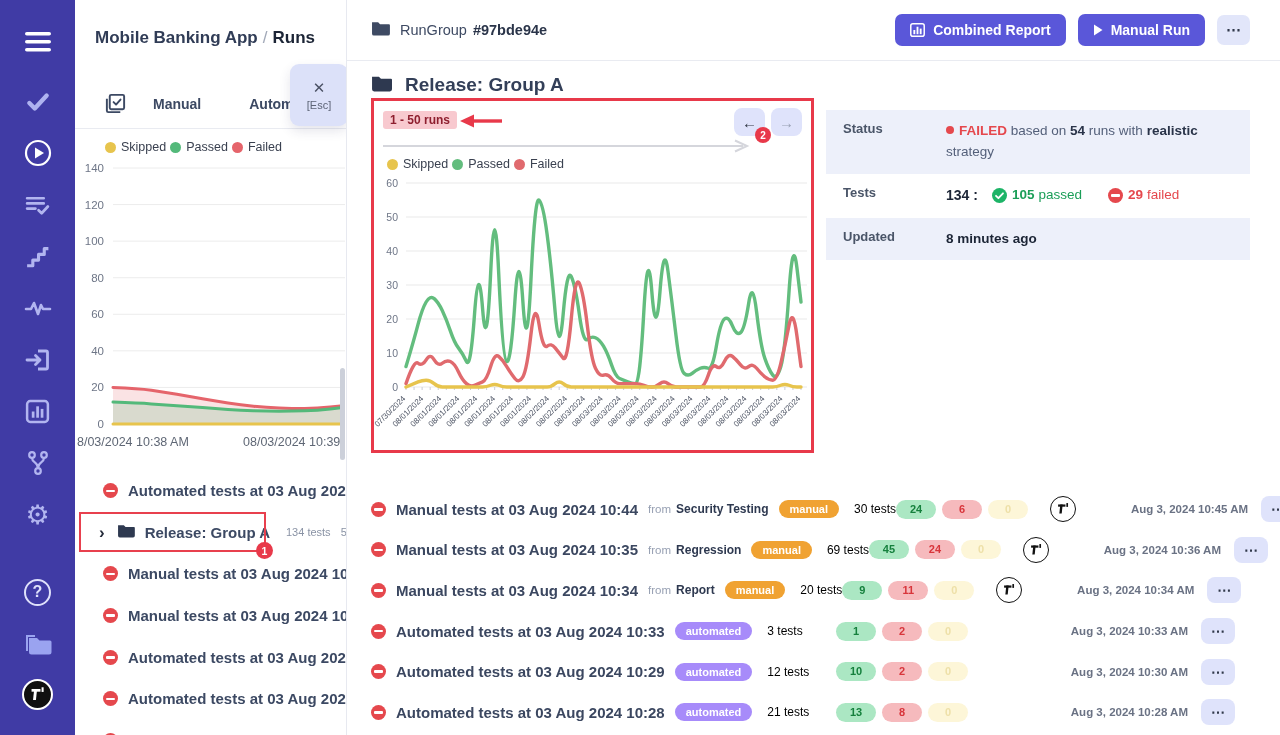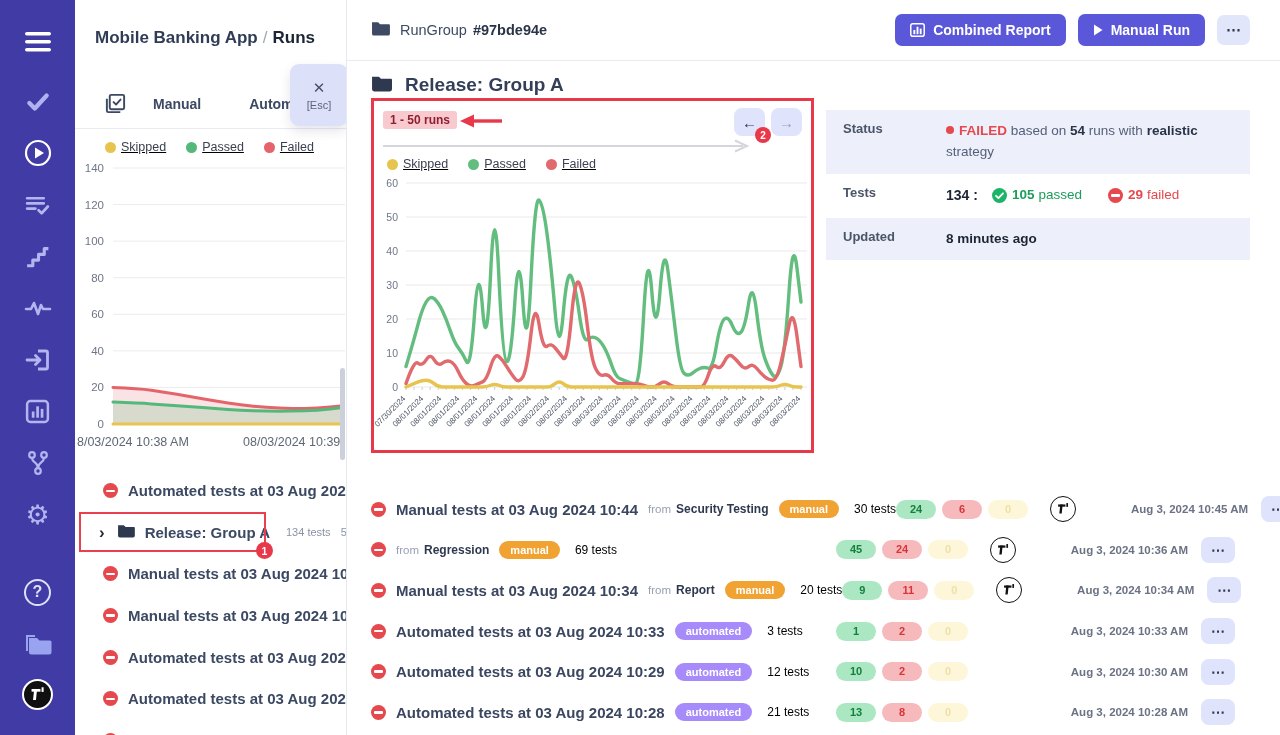--- a/index.html
+++ b/index.html
@@ -20,21 +20,21 @@
   .lp-breadcrumb { position: absolute; top: 28px; left: 20px; font-size: 17px; font-weight: bold; color: #303c56; white-space: nowrap; }
   .lp-breadcrumb .sep { color: #a2a9b8; font-weight: normal; margin: 0 5px; }
   .lp-breadcrumb .page { color: #1c2536; }
   .lp-tabs { position: absolute; top: 92px; left: 29px; display: flex; align-items: center; }
   .lp-tab { font-size: 14px; font-weight: bold; color: #3c4963; background: none; border: none; cursor: pointer; white-space: nowrap; }
   .lp-tabs-divider { position: absolute; top: 128px; left: 0; width: 272px; border-bottom: 1px solid #e9ebf1; }
   .esc-tooltip { position: absolute; top: 64px; left: 215px; width: 58px; height: 62px; background: #dce1f9; border-radius: 9px; box-shadow: 0 5px 12px rgba(40,45,90,.12); z-index: 6; display: flex; flex-direction: column; align-items: center; justify-content: center; gap: 4px; }
   .esc-tooltip .x { font-size: 15px; color: #4a5164; background: none; border: none; cursor: pointer; line-height: 1; }
   .esc-tooltip .esc { font-size: 11px; color: #5d6477; }
 
-  .legend { display: flex; align-items: center; gap: 20px; text-decoration: underline; }
+  .legend { display: flex; align-items: center; gap: 4px; }
   .legend-item { display: flex; align-items: center; gap: 5px; font-size: 12.5px; color: #3a4150; }
   .legend-dot { width: 11px; height: 11px; border-radius: 50%; }
   .lp-legend { position: absolute; top: 140px; left: 30px; }
   #left-chart { position: absolute; top: 158px; left: 2px; overflow: hidden; }
   .lp-scrollbar { position: absolute; right: 1px; top: 368px; width: 5px; height: 92px; border-radius: 3px; background: #ccd0da; }
 
   .lp-runs { position: absolute; top: 470px; left: 0; width: 272px; list-style: none; }
   .lp-run { height: 41.6px; display: flex; align-items: center; padding-left: 28px; cursor: pointer; white-space: nowrap; overflow: hidden; }
   .lp-run-title { font-size: 15px; font-weight: bold; color: #3c4963; margin-left: 10px; }
   .lp-run.group { padding-left: 24px; }
@@ -524,20 +524,21 @@
                 <rect x="14.8" y="1.5" width="2.4" height="5.5" fill="#111"></rect>
               </svg>
             </span>
           </span>
         <span class="rr-time">Aug 3, 2024 10:45 AM</span>
         <button class="more-btn">⋯</button>
       </div>
 
       <div class="run-row">
         <span class="minus-icon"></span>
+        <span class="rr-title">Manual tests at 03 Aug 2024 10:35</span>
         <span class="rr-from">from</span>
         <span class="rr-source">Regression</span>
         <span class="badge badge-manual">manual</span>
         <span class="rr-tests">69 tests</span>
         <span class="pills">
             <span class="pill pill-green">45</span>
             <span class="pill pill-red">24</span>
             <span class="pill pill-yellow">0</span>
           </span>
         <span class="rr-logo">

